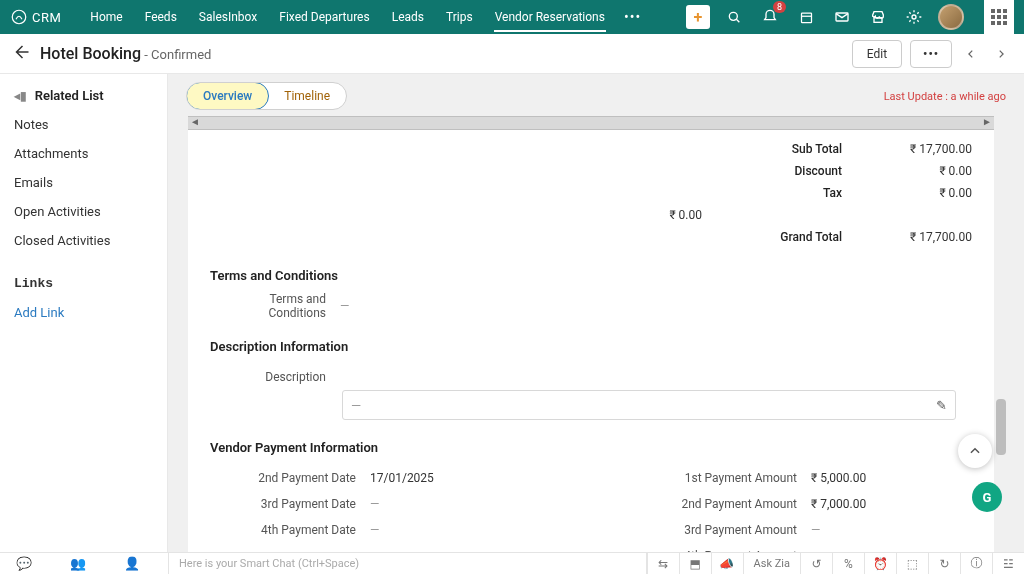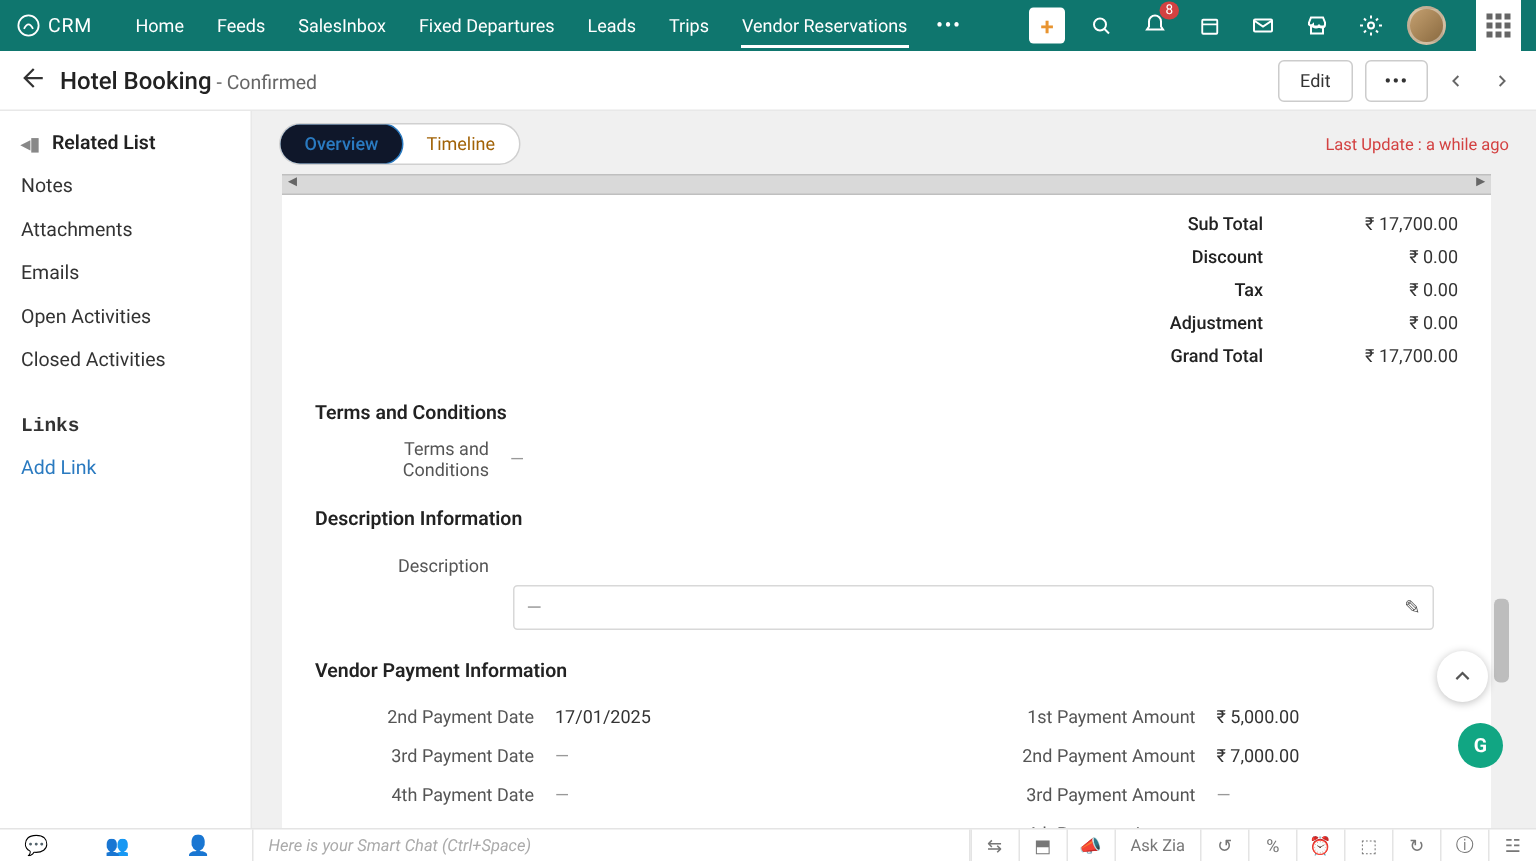--- a/index.html
+++ b/index.html
@@ -41,21 +41,21 @@
     .sidebar-heading { font-size: 13px; font-weight: 600; color: #222; margin-bottom: 14px; display: flex; align-items: center; }
     .collapse-tab { margin-right: 8px; font-size: 12px; color: #888; }
     .sidebar-item { font-size: 13px; color: #333; margin-bottom: 14px; cursor: pointer; }
     .sidebar-heading2 { font-size: 13px; font-weight: 600; margin-top: 28px; margin-bottom: 14px; font-family: Liberation Mono, monospace; }
     .sidebar-link { font-size: 13px; color: #2a7ac0; cursor: pointer; }
     
     .main { flex: 1; background: #f0f0f0; display: flex; flex-direction: column; position: relative; overflow: hidden; }
     .tabs-row { height: 38px; padding: 6px 18px 0; display: flex; align-items: center; }
     .tabs-pill { background: #fff; border: 1px solid #d0d0d0; border-radius: 16px; height: 28px; display: flex; align-items: center; overflow: hidden; }
     .tab { padding: 0 16px; font-size: 12px; height: 100%; display: flex; align-items: center; cursor: pointer; color: #a16207; }
-    .tab.active { background: #0f172a; color: #2a7ac0; font-weight: 500; border: 1px solid #2a7ac0; border-radius: 14px; margin: -1px; height: calc(100% + 2px); }
+    .tab.active { background: #fef9c3; color: #2a7ac0; font-weight: 500; border: 1px solid #2a7ac0; border-radius: 14px; margin: -1px; height: calc(100% + 2px); }
     .last-update { margin-left: auto; font-size: 11px; color: #d34141; }
     
     .scroll-area { flex: 1; background: #fff; margin: 4px 30px 0 20px; overflow: auto; position: relative; padding: 0 22px 18px; }
     .hscroll-placeholder { height: 14px; background: #d9d9d9; position: relative; margin: -0px -22px 8px; border-top: 1px solid #bfbfbf; border-bottom: 1px solid #bfbfbf; }
     .hscroll-placeholder::before { content: '◄'; position: absolute; left: 2px; top: -1px; font-size: 10px; color: #666; }
     .hscroll-placeholder::after { content: '►'; position: absolute; right: 2px; top: -1px; font-size: 10px; color: #666; }
     
     .totals-block { margin-left: auto; width: 380px; }
     .totals-row { display: flex; height: 22px; align-items: center; font-size: 12px; }
     .totals-label { flex: 1; text-align: right; padding-right: 20px; font-weight: 500; color: #222; }
@@ -79,21 +79,21 @@
     .right-scrollbar { position: absolute; right: 18px; top: 40px; bottom: 0; width: 8px; background: #f0f0f0; }
     .right-scrollbar-thumb { position: absolute; right: 0; top: 65%; width: 10px; height: 56px; background: #bdbdbd; border-radius: 4px; }
     
     .fab { position: absolute; right: 32px; bottom: 84px; width: 34px; height: 34px; border-radius: 50%; background: #fff; box-shadow: 0 1px 6px rgba(0,0,0,0.25); display: flex; align-items: center; justify-content: center; cursor: pointer; }
     .fab svg { width: 14px; height: 14px; }
     .grammarly { position: absolute; right: 22px; bottom: 40px; width: 30px; height: 30px; border-radius: 50%; background: #11a683; display: flex; align-items: center; justify-content: center; color: #fff; font-weight: 700; }
     
     
     .footer { height: 22px; border-top: 1px solid #e4e4e4; display: flex; align-items: center; }
     .footer-left { display: flex; align-items: center; gap: 38px; padding: 0 16px; width: 168px; color: #888; }
-    .smartchat { flex: 1; border-left: 1px solid #e4e4e4; padding: 0 10px; color: #aaa; font-size: 11px; display: flex; align-items: center; height: 100%; font-style: italic; }
+    .smartchat { flex: 1; border-left: 1px solid #e4e4e4; padding: 0 10px; color: #aaa; font-size: 11px; display: flex; align-items: center; height: 100%; }
     .footer-right { display: flex; align-items: center; gap: 0; border-left: 1px solid #e4e4e4; height: 100%; }
     .footer-ico { width: 32px; height: 100%; display: flex; align-items: center; justify-content: center; border-left: 1px solid #e4e4e4; color: #777; font-size: 12px; }
     .footer-ico.ask { width: auto; padding: 0 10px; font-size: 11px; }
   </style>
 </head>
 <body>
 
 <div class="topnav">
   <div class="topnav-left">
     <div class="crm-logo">
@@ -239,21 +239,20 @@
           </div>
         <div class="totals-row">
             <div class="totals-label">Discount</div>
             <div class="totals-val">₹ 0.00</div>
           </div>
         <div class="totals-row">
             <div class="totals-label">Tax</div>
             <div class="totals-val">₹ 0.00</div>
           </div>
         <div class="totals-row">
-            <div class="totals-label">Adjustment</div>
             <div class="totals-val">₹ 0.00</div>
           </div>
         <div class="totals-row">
             <div class="totals-label">Grand Total</div>
             <div class="totals-val">₹ 17,700.00</div>
           </div>
       </div>
 
       <div class="section-heading">Terms and Conditions</div>
       <div class="field-row">

